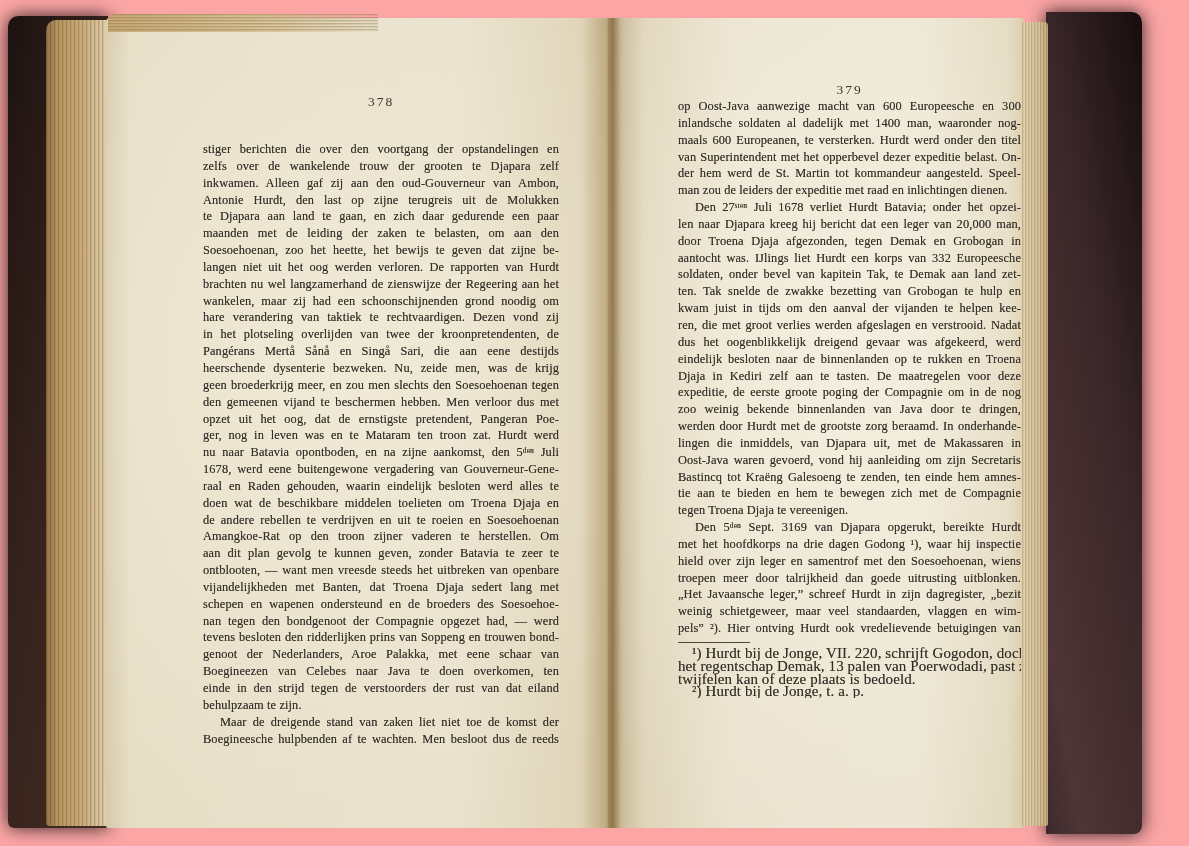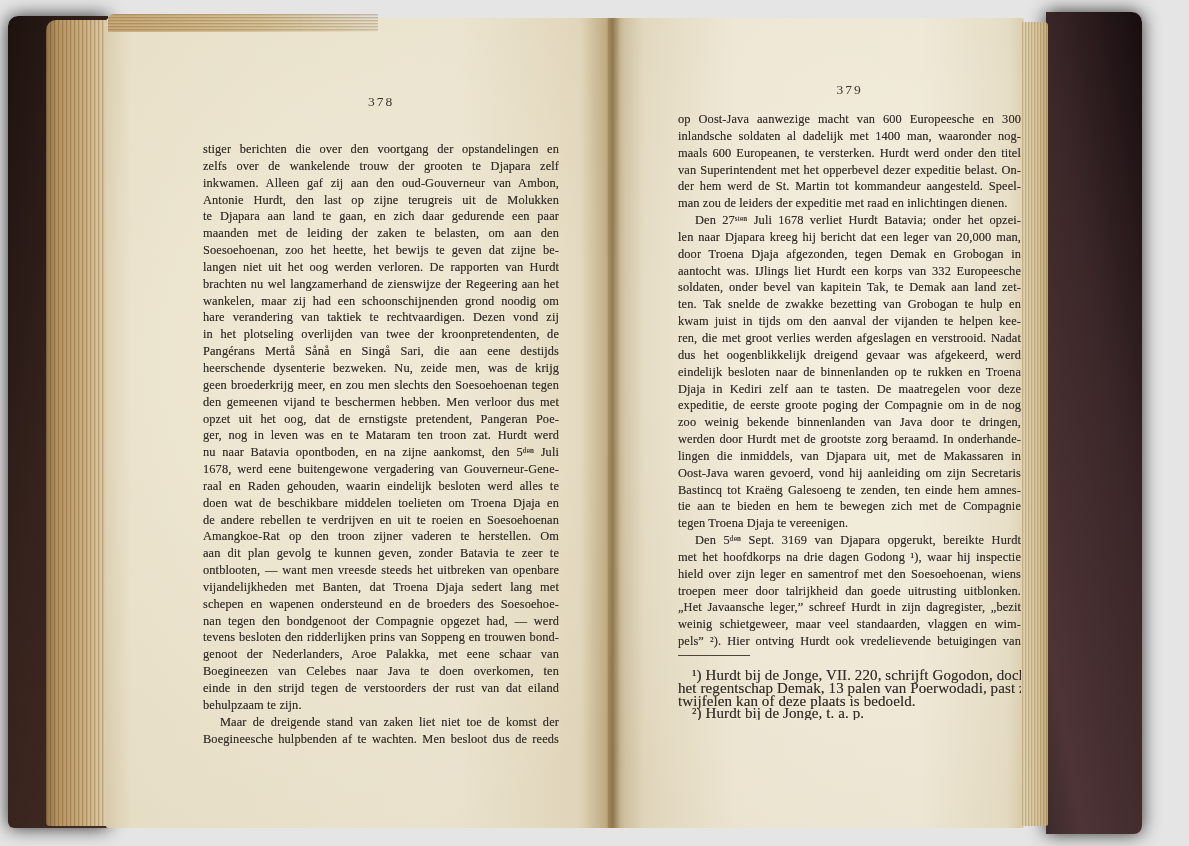--- a/index.html
+++ b/index.html
@@ -1,18 +1,18 @@
 <!DOCTYPE html>
 <html><head>
 <meta charset="utf-8">
 <style>
   html, body { margin: 0; padding: 0; background: #060606; }
   .canvas {
     position: relative; width: 1189px; height: 846px;
-    overflow: hidden; background: #e5e5e5;
+    overflow: hidden; background: #fca5a5;
     font-family: "Liberation Serif", "DejaVu Serif", serif;
   }
 
   
   .cover-left {
     position: absolute; left: 8px; top: 16px; width: 100px; height: 812px;
     background: linear-gradient(100deg, #1d1210 0%, #35221c 45%, #442d24 100%);
     border-radius: 10px 0 0 6px;
     box-shadow: 0 0 18px rgba(0,0,0,0.8);
   }
@@ -84,21 +84,21 @@
     text-align: justify; text-align-last: justify;
     white-space: nowrap; letter-spacing: 0.1px;
     text-shadow: 0 0 0.5px rgba(55,48,40,0.55);
   }
   .line.indent { text-indent: 17px; }
   .line.end { text-align-last: left; }
 
   .text-378 { left: 203px; top: 94px; width: 356px; }
   .text-378 .lines { margin-top: 31px; }
   .text-379 { left: 678px; top: 82px; width: 343px; }
-  .text-379 .lines { margin-top: 13px; }
+  .text-379 .lines { }
 
   .footnote-rule {
     width: 72px; height: 1px; background: #4a443a;
     margin: 5px 0 4px 0;
   }
   .footnotes .line {
     font-size: 15px; line-height: 12.8px; height: 12.8px;
     letter-spacing: 0.1px;
   }
   .footnotes .line.indent { text-indent: 14px; }

